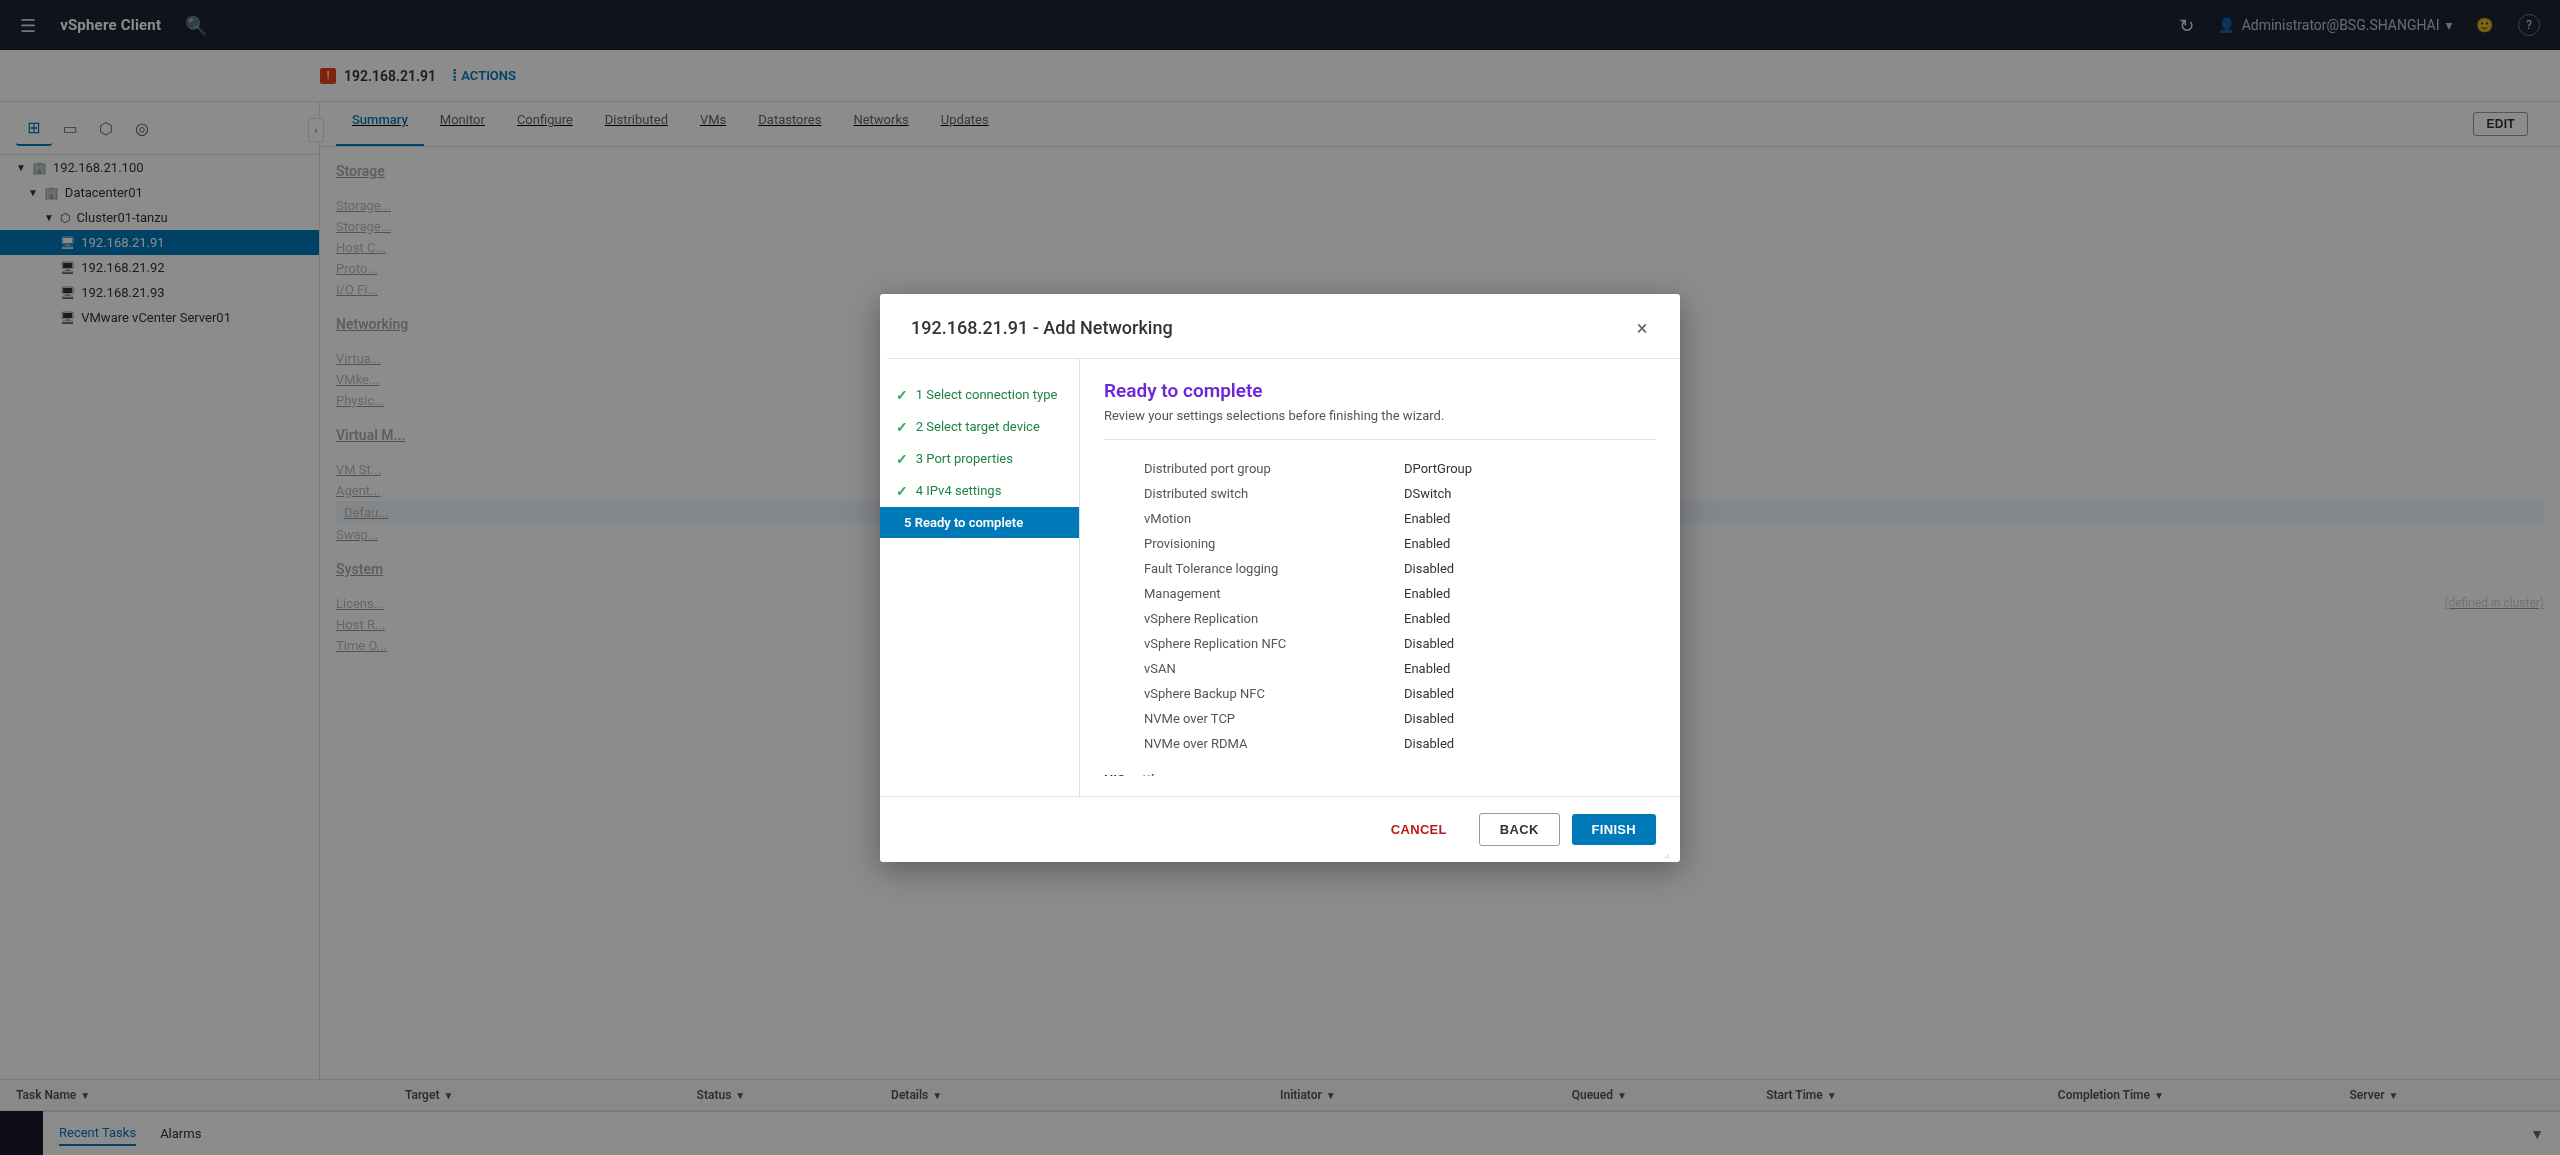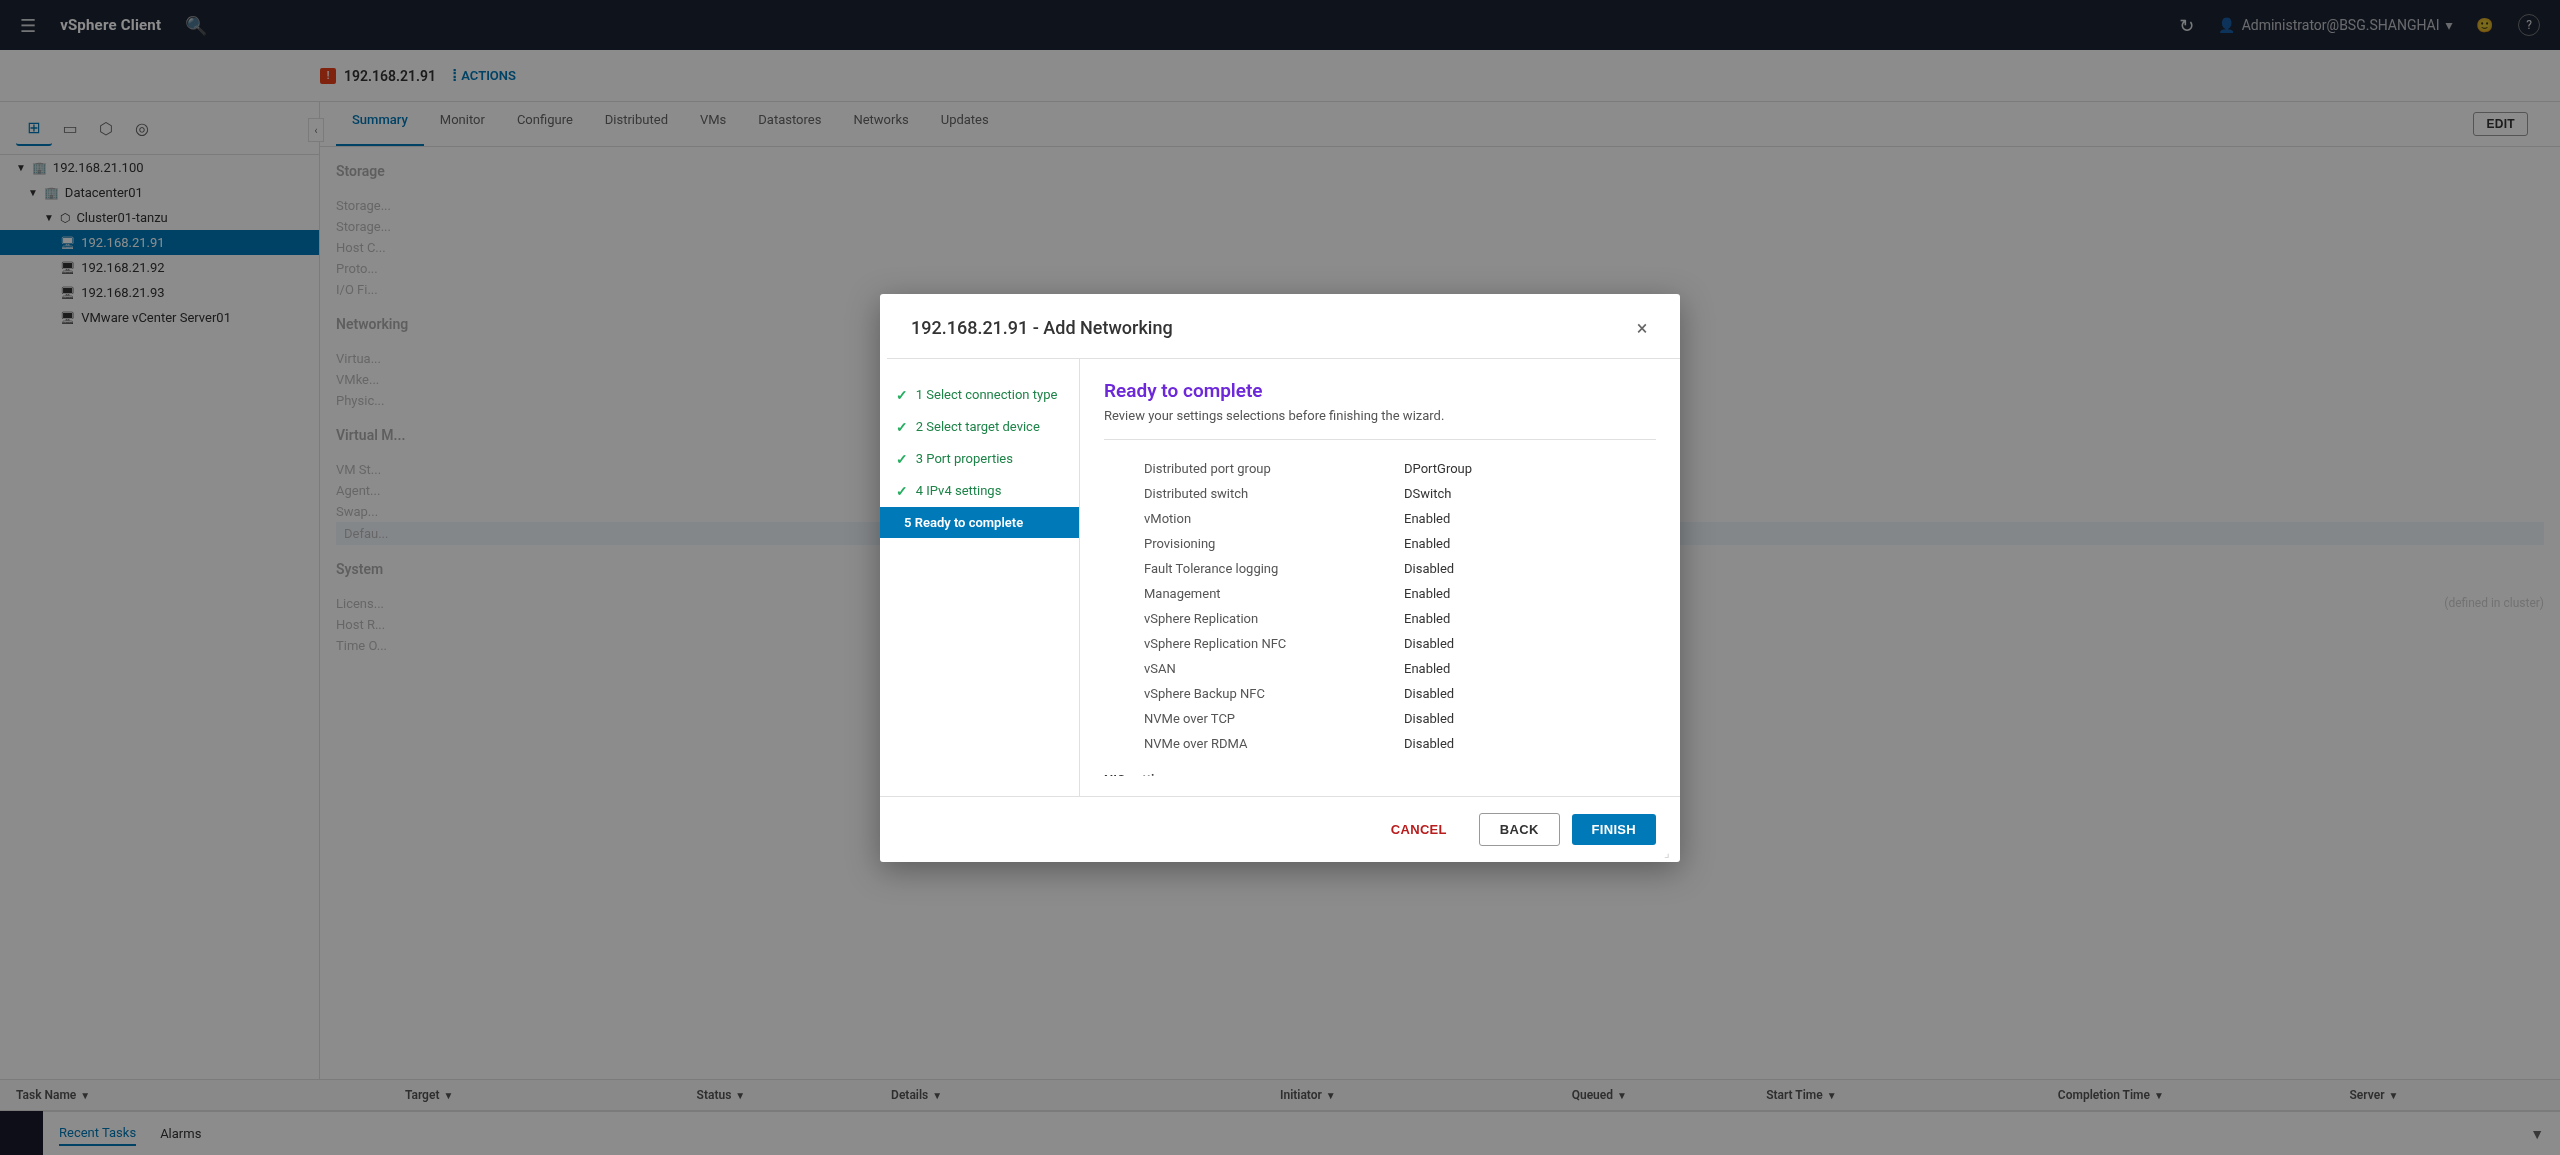--- a/index.html
+++ b/index.html
@@ -142,20 +142,21 @@
     .tree-indent-2 { padding-left: 44px; }
     .tree-indent-3 { padding-left: 60px; }
     .tree-caret { font-size: 10px; }
     .tree-icon { font-size: 12px; }
 
     
     .content-area {
       flex: 1;
       background: #fff;
       overflow: hidden;
+      text-decoration: underline;
     }
 
     
     .tab-bar {
       display: flex;
       background: #fff;
       border-bottom: 1px solid #e0e0e0;
       padding: 0 16px;
       gap: 0;
     }
@@ -512,25 +513,25 @@
           <span>Physic...</span>
           <span></span>
         </div>
       <div class="section-title" style="margin-top:16px;">Virtual M...</div>
       <div class="content-row">
           <span>VM St...</span>
         </div>
       <div class="content-row">
           <span>Agent...</span>
         </div>
-      <div class="content-row">
-          <span>Swap...</span>
-        </div>
       <div class="content-row" style="background:#dde9f8;padding:4px 8px;">
           <span>Defau...</span>
+        </div>
+      <div class="content-row">
+          <span>Swap...</span>
         </div>
       <div class="section-title" style="margin-top:16px;">System</div>
       <div class="content-row">
           <span>Licens...</span>
           <span style="font-size:12px;color:#888;">(defined in cluster)</span>
         </div>
       <div class="content-row">
           <span>Host R...</span>
         </div>
       <div class="content-row">

